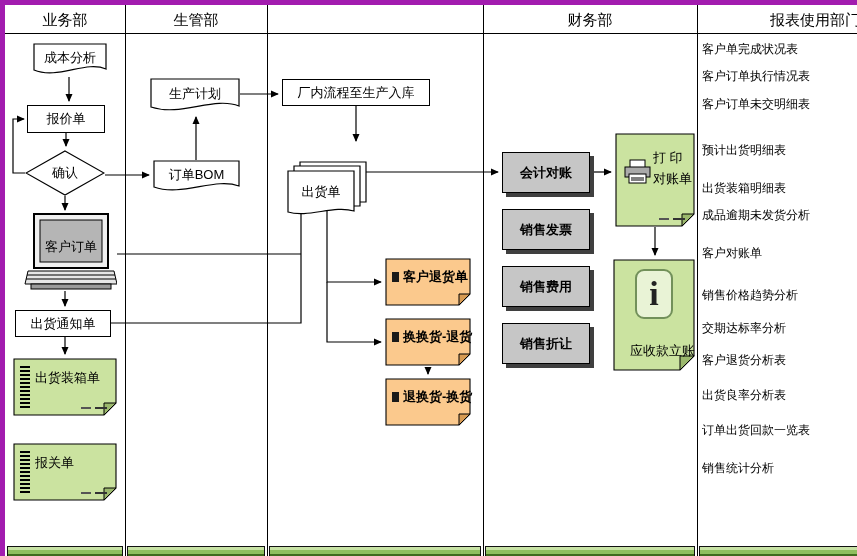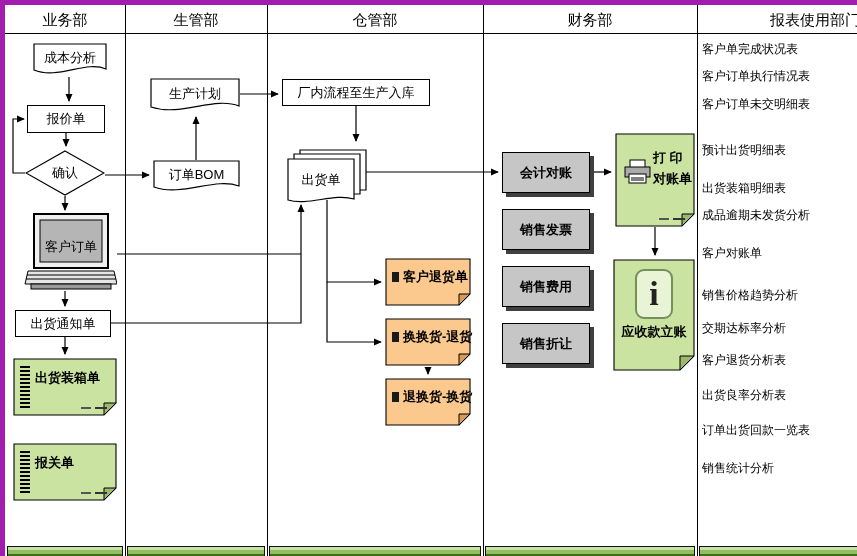--- a/index.html
+++ b/index.html
@@ -17,21 +17,21 @@
   .n-green-flap{fill:#9bb86d;stroke:#000;stroke-width:1}
   .n-orange{fill:var(--note-orange,#fbc98d);stroke:#000;stroke-width:1.1}
   .n-orange-flap{fill:#d89b52;stroke:#000;stroke-width:1}
   .lbl{position:absolute;display:flex;align-items:center;justify-content:center;font-size:13px;white-space:nowrap}
   .lbl.full{left:0;top:0;right:0;bottom:0}
   .doc-pad{padding-bottom:5px}
   .rectbox{border:1px solid #000;background:#fff;display:flex;align-items:center;justify-content:center;font-size:13px;white-space:nowrap;box-sizing:border-box}
   .gbox{background:var(--box-gray,#c6c6c6);border:1px solid #000;box-shadow:4px 4px 0 #3f3f3f;
         display:flex;align-items:center;justify-content:center;font-size:13px;font-weight:bold;box-sizing:border-box}
   .barcode{position:absolute;background:repeating-linear-gradient(to bottom,#000 0 2px,transparent 2px 4px)}
-  .note-lbl{position:absolute;font-size:13px;font-weight:bold;white-space:nowrap}
+  .note-lbl{position:absolute;font-size:13px;font-weight:normal;white-space:nowrap}
   .dashes{position:absolute;right:10px;bottom:7px;display:flex;gap:4px;align-items:center}
   .dash{width:10px;height:0;border-top:2px solid #555}
   .dash:last-child{width:12px;border-top-color:#333}
   .note-row{position:absolute;left:7px;top:0;right:6px;bottom:10px;display:flex;align-items:center;font-size:13px;font-weight:bold;white-space:nowrap}
   .bullet{width:7px;height:10px;background:#1a1a1a;margin-right:4px;flex:none}
   .i-icon{position:absolute;left:22px;top:10px;width:38px;height:50px;border:2px solid #72905a;border-radius:9px;
           display:flex;align-items:center;justify-content:center;background:#e9f3d6;box-sizing:border-box}
   .i-glyph{font-family:"Liberation Serif","DejaVu Serif",serif;font-size:34px;font-weight:bold;line-height:1;color:#222}
   .report{position:absolute;left:697px;font-size:12px;white-space:nowrap}
   .endbar{position:absolute;top:541px;height:12px;border:1px solid #111;box-sizing:border-box;
@@ -43,21 +43,20 @@
 <div class="canvas">
 
   <div class="vline" style="left:120px"></div>
   <div class="vline" style="left:262px"></div>
   <div class="vline" style="left:478px"></div>
   <div class="vline" style="left:692px"></div>
   <div class="hline"></div>
 
   <div class="lane-title" style="left:0;width:120px">业务部</div>
   <div class="lane-title" style="left:120px;width:142px">生管部</div>
-  <div class="lane-title" style="left:262px;width:216px">仓管部</div>
   <div class="lane-title" style="left:478px;width:214px">财务部</div>
   <div class="lane-title" style="left:697px;width:158px;text-align:right">报表使用部门</div>
 
   <svg class="connectors" width="855" height="554" viewBox="0 0 855 554">
     <defs>
       <marker id="arr" viewBox="0 0 10 10" refX="8" refY="5" markerWidth="9" markerHeight="9" orient="auto" markerUnits="userSpaceOnUse">
         <path d="M0,1 L9,5 L0,9 Z" fill="#000"></path>
       </marker>
     </defs>
     <line x1="64" y1="72" x2="64" y2="96" marker-end="url(#arr)"></line>
@@ -151,21 +150,21 @@
     <svg width="87" height="34">
         <path class="s-outline" d="M1,1 H86 V26 C62,17 29,37 1,27 Z"></path>
       </svg>
     <span class="lbl full doc-pad">订单BOM</span>
   </div>
 
   <div class="shape rectbox" style="left:277px;top:74px;width:148px;height:27px">
     <span>厂内流程至生产入库</span>
   </div>
 
-  <div class="shape" style="left:282px;top:144px;width:68px;height:58px">
+  <div class="shape" style="left:282px;top:156px;width:68px;height:58px">
     <svg width="80" height="58">
       <path class="s-outline" d="M13,1 H79 V41 H13 Z"></path>
       <path class="s-outline" d="M7,5 H73 V45 H7 Z"></path>
       <path class="s-outline" d="M1,10 H67 V50 C47,44 21,57 1,51 Z"></path>
     </svg>
     <span class="lbl" style="left:2px;top:14px;width:64px;height:34px">出货单</span>
   </div>
 
   <div class="shape" style="left:380px;top:253px;width:86px;height:48px">
     <svg width="86" height="48">
@@ -234,21 +233,21 @@
   </div>
 
   <div class="shape" style="left:608px;top:254px;width:82px;height:112px">
     <svg width="82" height="112">
       <path class="n-green" d="M1,1 H81 V97 L67,111 H1 Z"></path>
       <path class="n-green-flap" d="M81,97 L67,111 L67,97 Z"></path>
     </svg>
     <div class="i-icon">
       <span class="i-glyph">i</span>
     </div>
-    <span class="note-lbl" style="left:0;top:64px;width:82px;text-align:center">应收款立账</span>
+    <span class="note-lbl" style="left:0;top:83px;width:82px;text-align:right">应收款立账</span>
   </div>
 
   <div class="report" style="top:36px">客户单完成状况表</div>
   <div class="report" style="top:63px">客户订单执行情况表</div>
   <div class="report" style="top:91px">客户订单未交明细表</div>
   <div class="report" style="top:137px">预计出货明细表</div>
   <div class="report" style="top:175px">出货装箱明细表</div>
   <div class="report" style="top:202px">成品逾期未发货分析</div>
   <div class="report" style="top:240px">客户对账单</div>
   <div class="report" style="top:315px">交期达标率分析</div>

